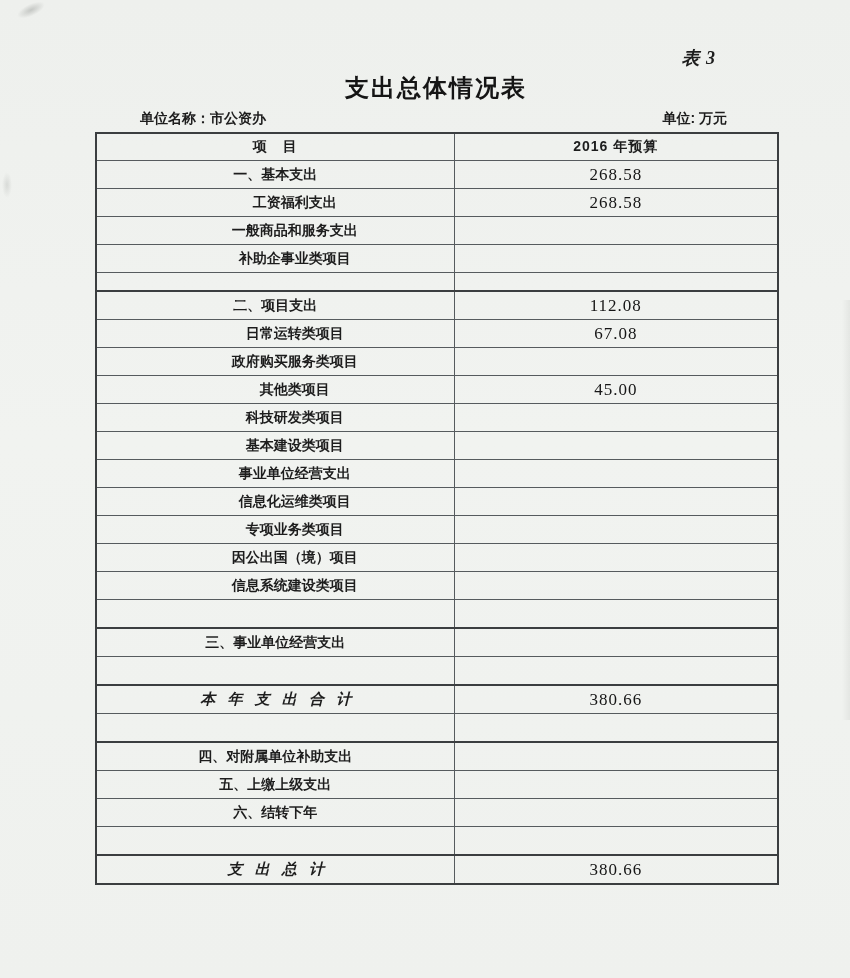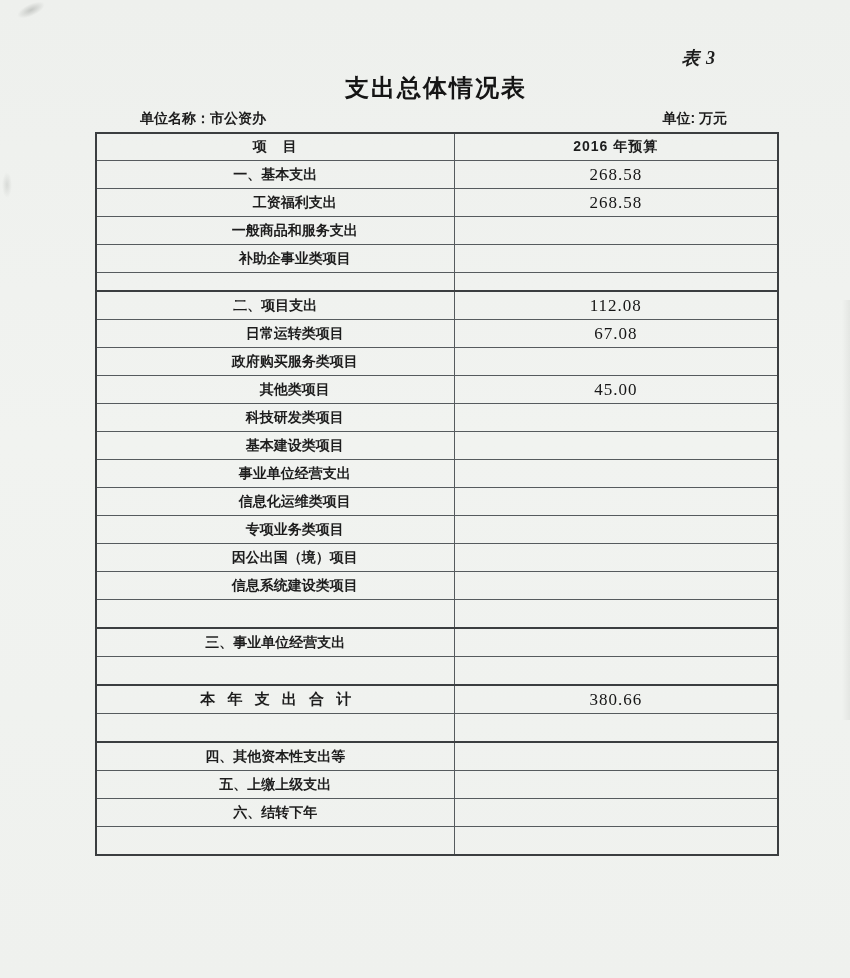--- a/index.html
+++ b/index.html
@@ -103,20 +103,21 @@
     font-weight: bold;
     text-align: center;
     padding-left: 3px;
   }
   tr.sub td.label { padding-left: 39px; }
   tr.total td.label {
     text-align: center;
     letter-spacing: 4px;
     font-size: 15px;
     padding-left: 5px;
+    font-style: italic;
   }
   td.value {
     font-family: "Liberation Serif", "DejaVu Serif", serif;
     font-size: 17px;
     font-weight: 400;
     text-align: center;
     letter-spacing: 1px;
     color: #161616;
     margin-top: 44px;
   }
@@ -224,30 +225,34 @@
         </tr>
         <tr class="total thick-top">
           <td class="label">本 年 支 出 合 计</td>
           <td class="value">380.66</td>
         </tr>
         <tr class="empty">
           <td class="label"></td>
           <td class="value"></td>
         </tr>
         <tr class="section thick-top">
-          <td class="label">四、其他资本性支出等</td>
+          <td class="label">四、对附属单位补助支出</td>
           <td class="value"></td>
         </tr>
         <tr class="section">
           <td class="label">五、上缴上级支出</td>
           <td class="value"></td>
         </tr>
         <tr class="section">
           <td class="label">六、结转下年</td>
           <td class="value"></td>
         </tr>
         <tr class="empty">
           <td class="label"></td>
           <td class="value"></td>
+        </tr>
+        <tr class="total thick-top">
+          <td class="label">支 出 总 计</td>
+          <td class="value">380.66</td>
         </tr>
       </tbody>
   </table>
 </div>
 
 </body></html>

